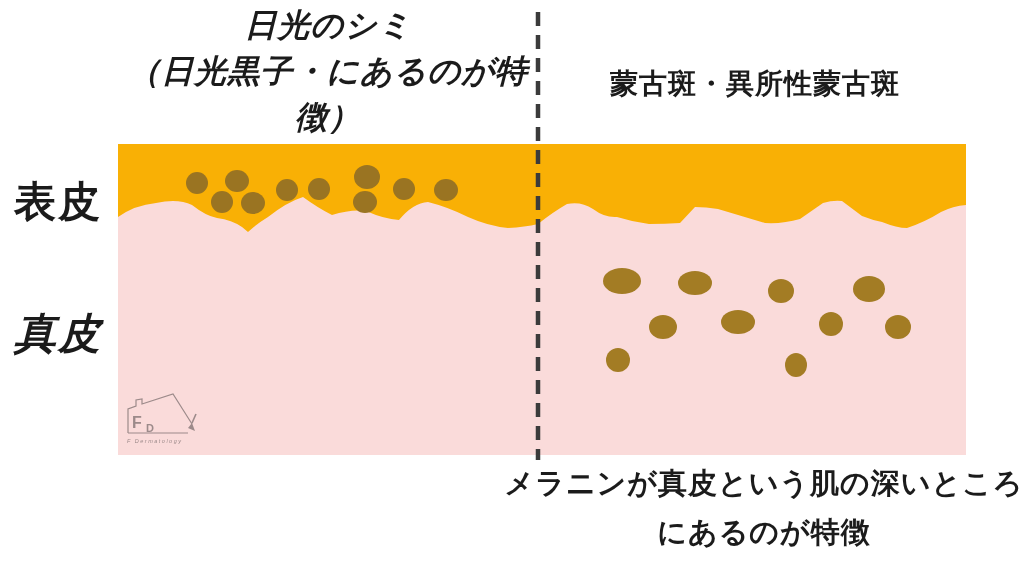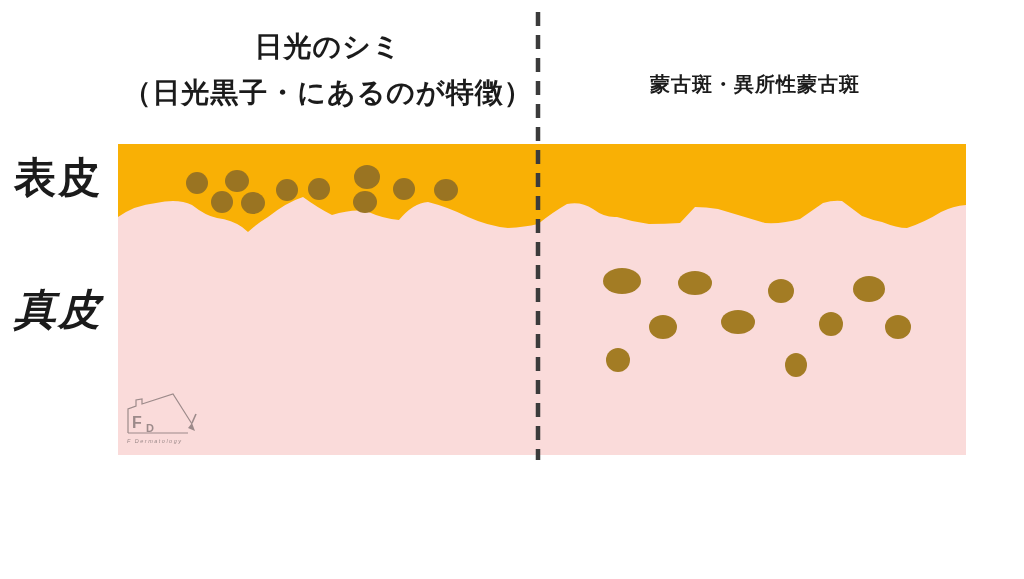--- a/index.html
+++ b/index.html
@@ -11,30 +11,30 @@
     background: #ffffff;
     overflow: hidden;
   }
   #diagram-svg {
     position: absolute;
     left: 0; top: 0;
     width: 1024px; height: 579px;
   }
   .jp { font-weight: 700; letter-spacing: 1px; }
   .title-left {
-    position: absolute; left: 118px; top: 24px; width: 420px;
-    text-align: center; font-size: 28px; line-height: 46px;
+    position: absolute; left: 118px; top: 2px; width: 420px;
+    text-align: center; font-size: 32px; line-height: 46px; font-style: italic;
   }
   .title-right {
     position: absolute; left: 544px; top: 64px; width: 422px;
-    text-align: center; font-size: 20px; line-height: 40px;
+    text-align: center; font-size: 28px; line-height: 40px;
   }
   .layer-label {
     position: absolute; left: 14px; width: 104px;
-    font-size: 42px; font-weight: 700; letter-spacing: 2px;
+    font-size: 42px; font-weight: 700; letter-spacing: 2px; margin-top: 24px;
   }
   .layer-label.epidermis { top: 150px; }
   .layer-label.dermis { top: 282px; font-style: italic; }
   .caption {
     position: absolute; left: 504px; top: 459px; width: 520px;
     text-align: center; font-size: 29px; line-height: 49px; font-weight: 700;
   }
 </style>
 </head>
 <body style="color: rgb(27, 27, 27);">
@@ -106,14 +106,18 @@
   <div class="title-left jp">
     <div>日光のシミ</div>
     <div>（日光黒子・にあるのが特徴）</div>
   </div>
 
   <div class="title-right jp">蒙古斑・異所性蒙古斑</div>
 
   <div class="layer-label epidermis jp">表皮</div>
   <div class="layer-label dermis jp">真皮</div>
 
+  <div class="caption jp">
+    <div>メラニンが真皮という肌の深いところ</div>
+    <div>にあるのが特徴</div>
+  </div>
 
 </div>
 
 </body></html>

